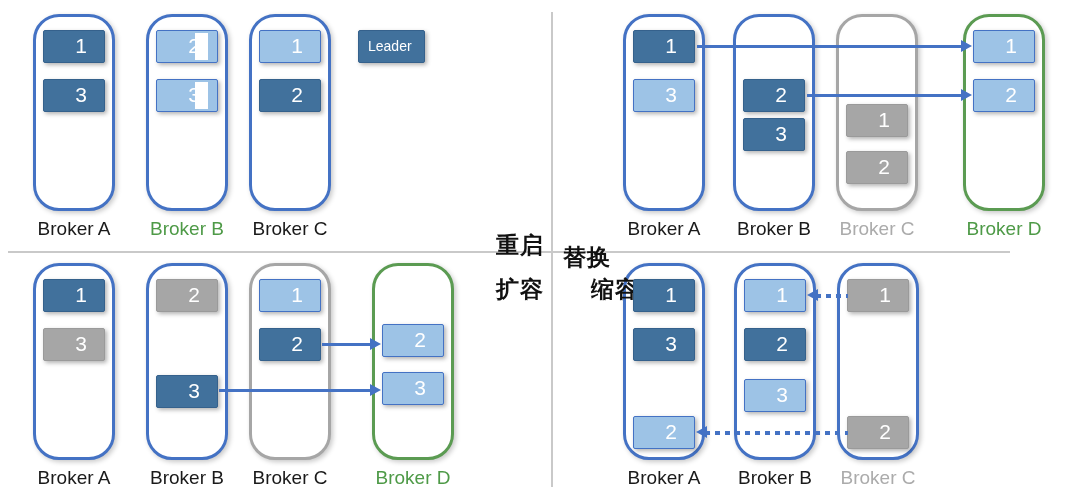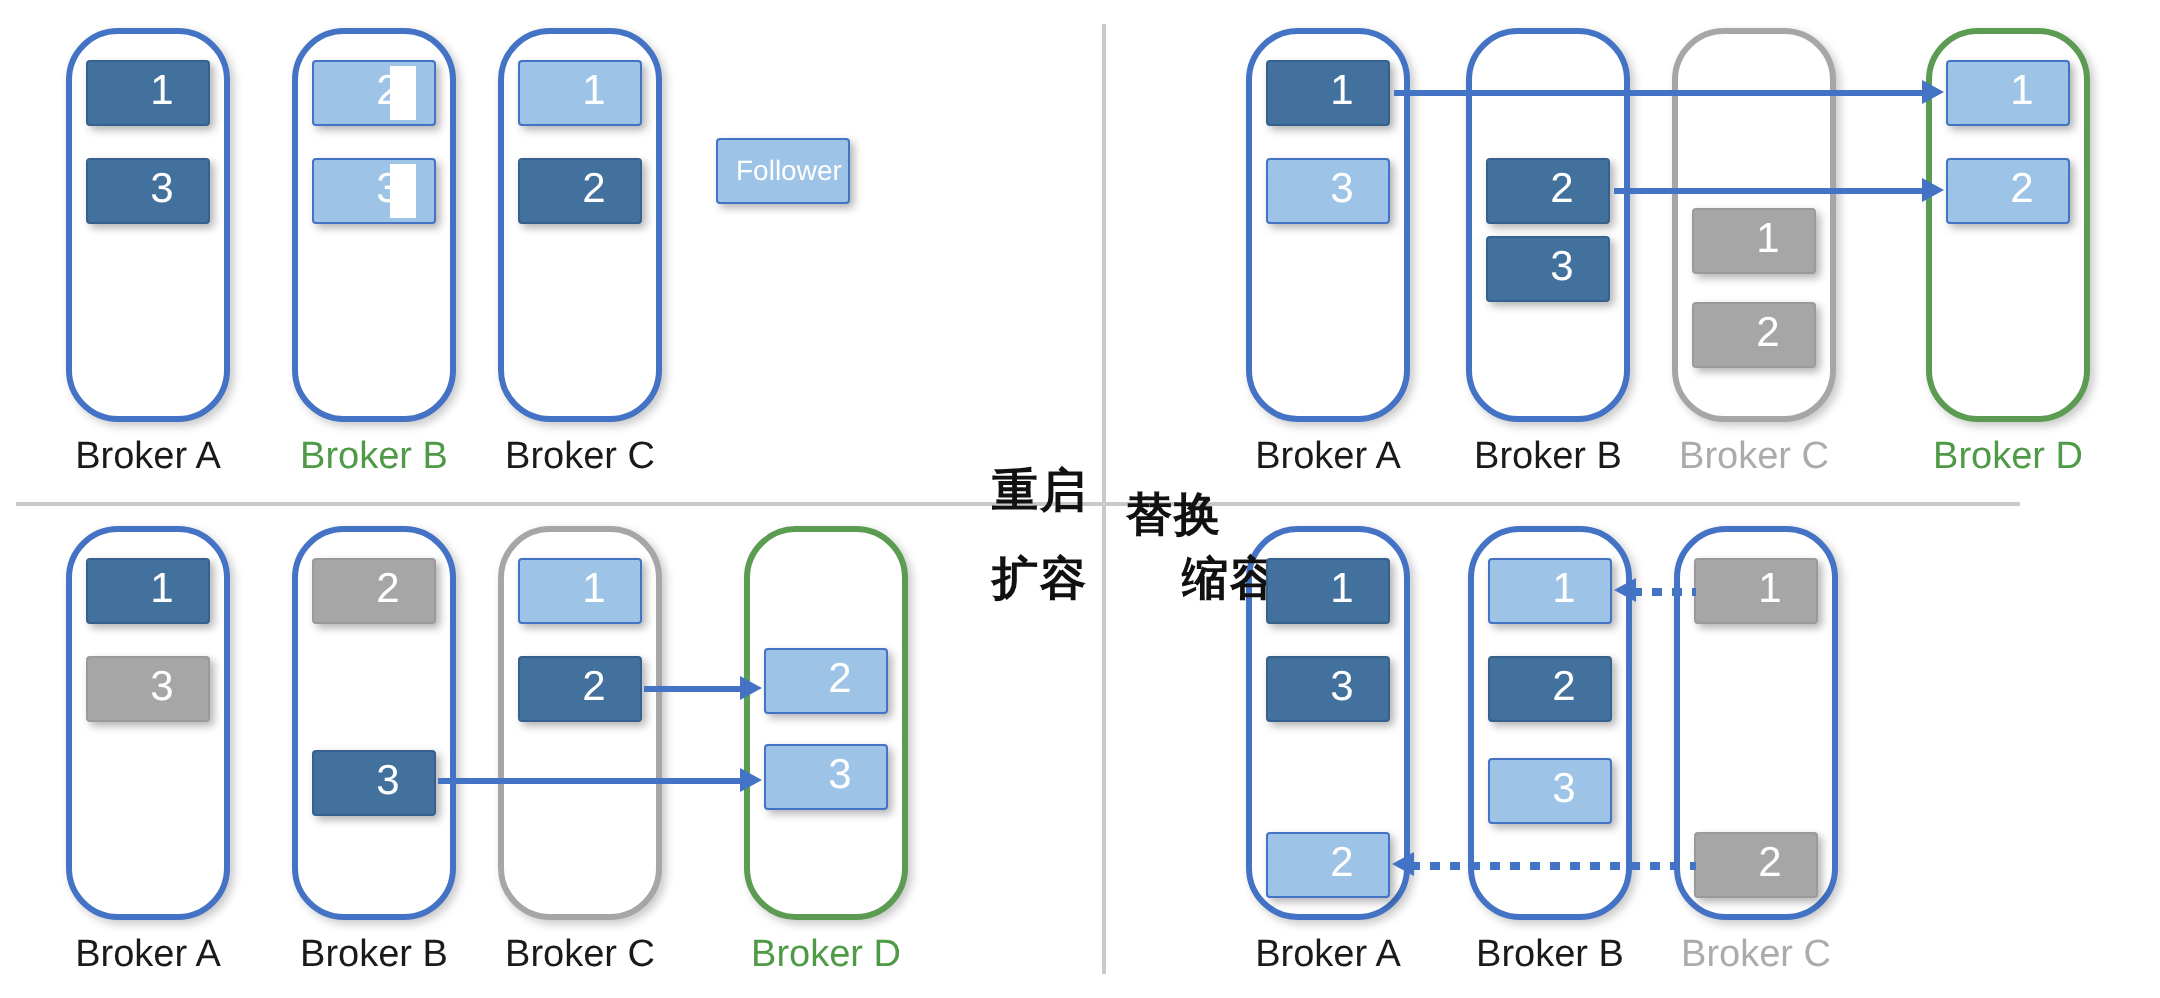--- a/index.html
+++ b/index.html
@@ -68,21 +68,21 @@
 <div id="canvas">
 
   <div class="divider-v" style="left: 551px; top: 12px; height: 475px;"></div>
   <div class="divider-h" style="top: 251px; left: 8px; width: 1002px;"></div>
 
   <div class="sec-label sec-restart">重启</div>
   <div class="sec-label sec-replace">替换</div>
   <div class="sec-label sec-expand">扩容</div>
   <div class="sec-label sec-shrink">缩容</div>
 
-  <div class="legend-box legend-follower">Follower</div>
+  <div class="legend-box legend-leader">Leader</div>
 
 <div class="broker border-blue" style="left: 33px; top: 14px;"></div>
     <div class="block leader" style="left: 43px; top: 30px;">1</div>
     <div class="block leader" style="left: 43px; top: 79px;">3</div>
     <div class="broker-name name-black" style="left: 19px; top: 218px;">Broker A</div>
     <div class="broker border-blue" style="left: 146px; top: 14px;"></div>
     <div class="block follower" style="left: 156px; top: 30px;">2<div class="notch"></div></div>
     <div class="block follower" style="left: 156px; top: 79px;">3<div class="notch"></div></div>
     <div class="broker-name name-green" style="left: 132px; top: 218px;">Broker B</div>
     <div class="broker border-blue" style="left: 249px; top: 14px;"></div>

